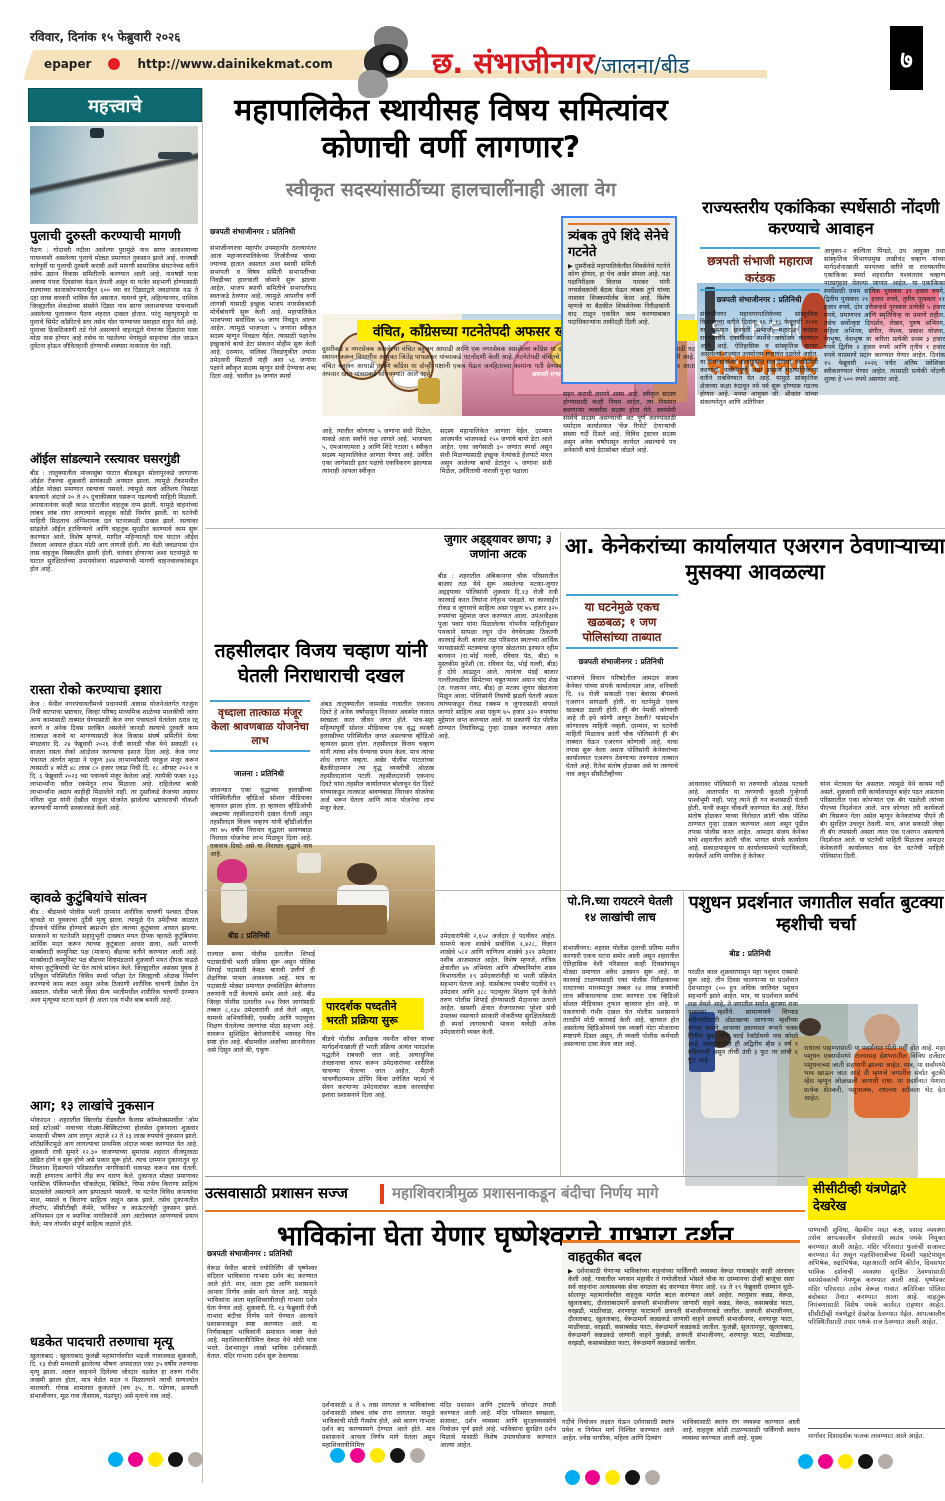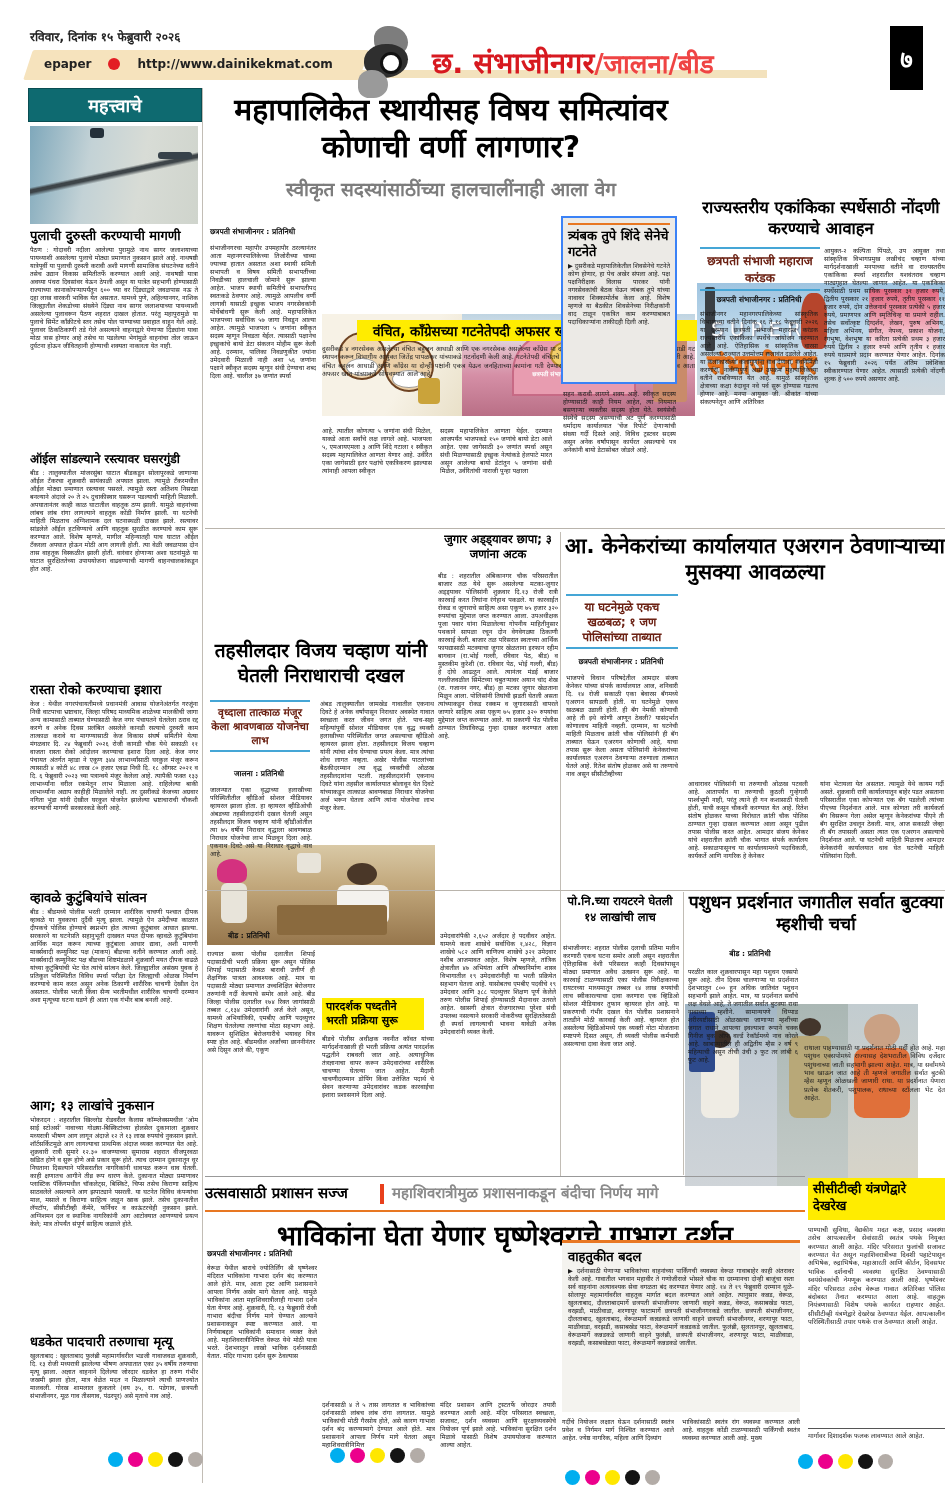--- a/index.html
+++ b/index.html
@@ -34,21 +34,21 @@
     <span style="font-size:12px;font-weight:bold;color:#222;">http://www.dainikekmat.com</span>
   </div>
 
   <div class="abs" style="left:356px;top:26px;width:68px;height:74px;">
     <div class="abs" style="left:18px;top:0;width:34px;height:30px;background:#7d7d7d;border-radius:40% 55% 45% 50%;"></div>
     <div class="abs" style="left:8px;top:18px;width:44px;height:34px;background:#2f2f2f;border-radius:50% 45% 55% 45%;"></div>
     <div class="abs" style="left:24px;top:26px;width:16px;height:16px;background:#fff;border-radius:50%;border:3px solid #111;"></div>
     <div class="abs" style="left:2px;top:44px;width:30px;height:28px;background:#9a9a9a;border-radius:45% 55% 50% 40%;"></div>
   </div>
   <div class="abs" style="left:432px;top:42px;white-space:nowrap;">
-    <span style="font-size:29px;font-weight:bold;color:#d71920;">छ. संभाजीनगर</span><span style="font-size:26px;font-weight:bold;color:#ef4444;">/जालना/बीड</span>
+    <span style="font-size:29px;font-weight:bold;color:#d71920;">छ. संभाजीनगर</span><span style="font-size:21px;font-weight:normal;color:#0c4a6e;">/जालना/बीड</span>
   </div>
   <div class="abs" style="left:890px;top:26px;width:33px;height:64px;background:#000;color:#fff;display:flex;align-items:center;justify-content:center;font-size:24px;font-weight:bold;">७</div>
 
   <div class="abs rule-v" style="left:202px;top:88px;height:1395px;"></div>
   <div class="abs" style="left:28px;top:88px;width:172px;height:32px;background:#0e6a70;color:#fff;display:flex;align-items:center;justify-content:center;font-weight:bold;font-size:18px;border:1px solid #0a4d52;">महत्त्वाचे</div>
   <div class="abs photo" style="left:30px;top:126px;width:168px;height:98px;background:
       linear-gradient(168deg, rgba(0,0,0,0) 46%, #3d4448 48%, #3d4448 50%, rgba(0,0,0,0) 53%),
       linear-gradient(100deg,#7fa8bb 0%,#c3d2d6 35%,#d8dcd6 65%,#cfd4cc 100%);">
     <div class="abs" style="left:60px;top:2px;width:14px;height:10px;background:#24303a;border-radius:3px;"></div>
     <div class="abs" style="right:6px;top:26px;width:34px;height:7px;background:#37424a;border-radius:3px;"></div>

